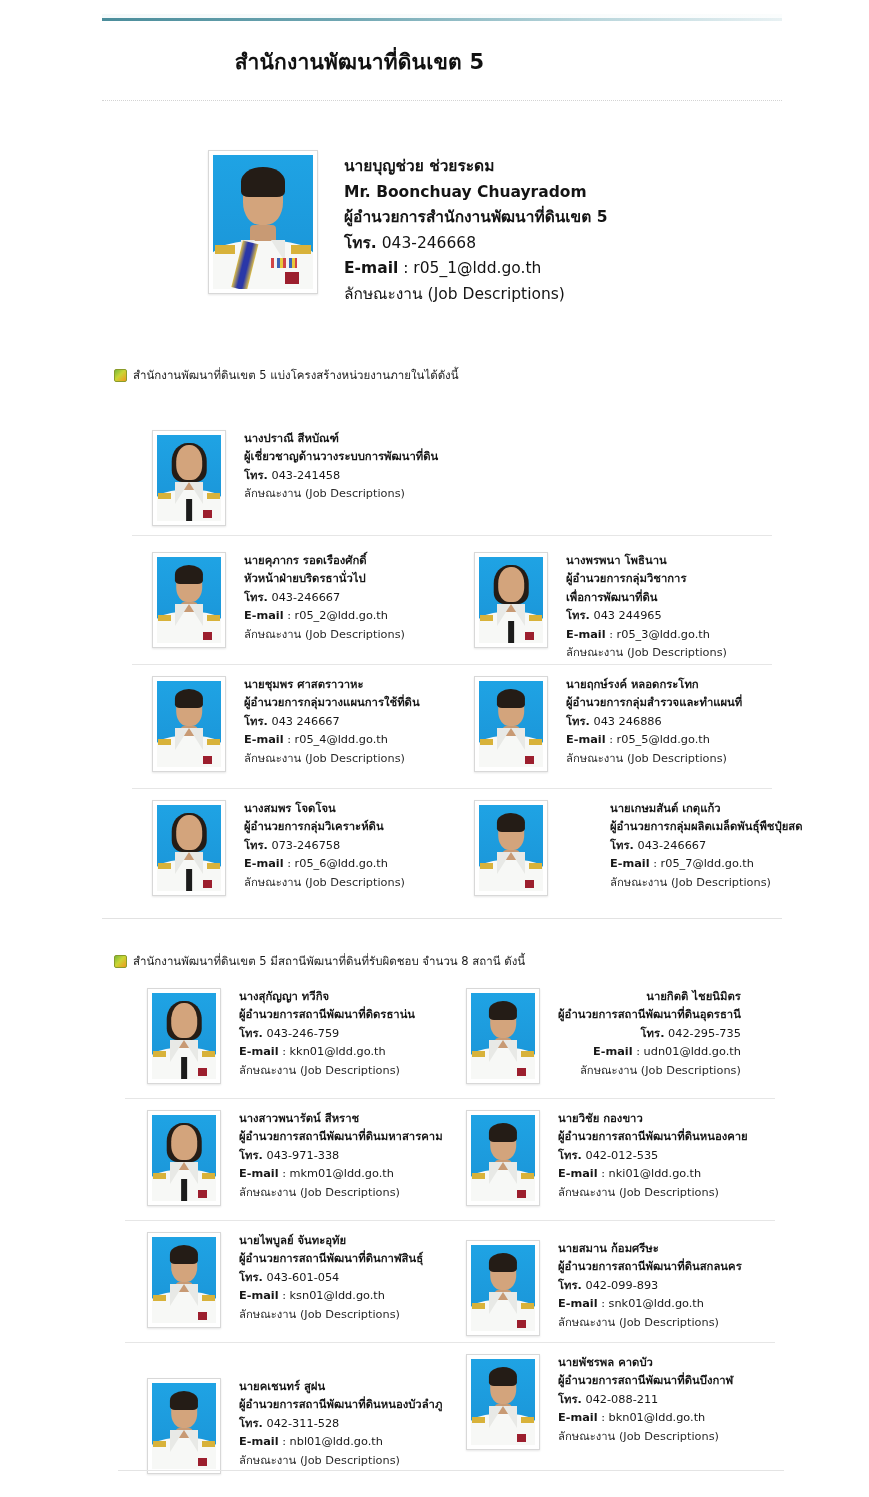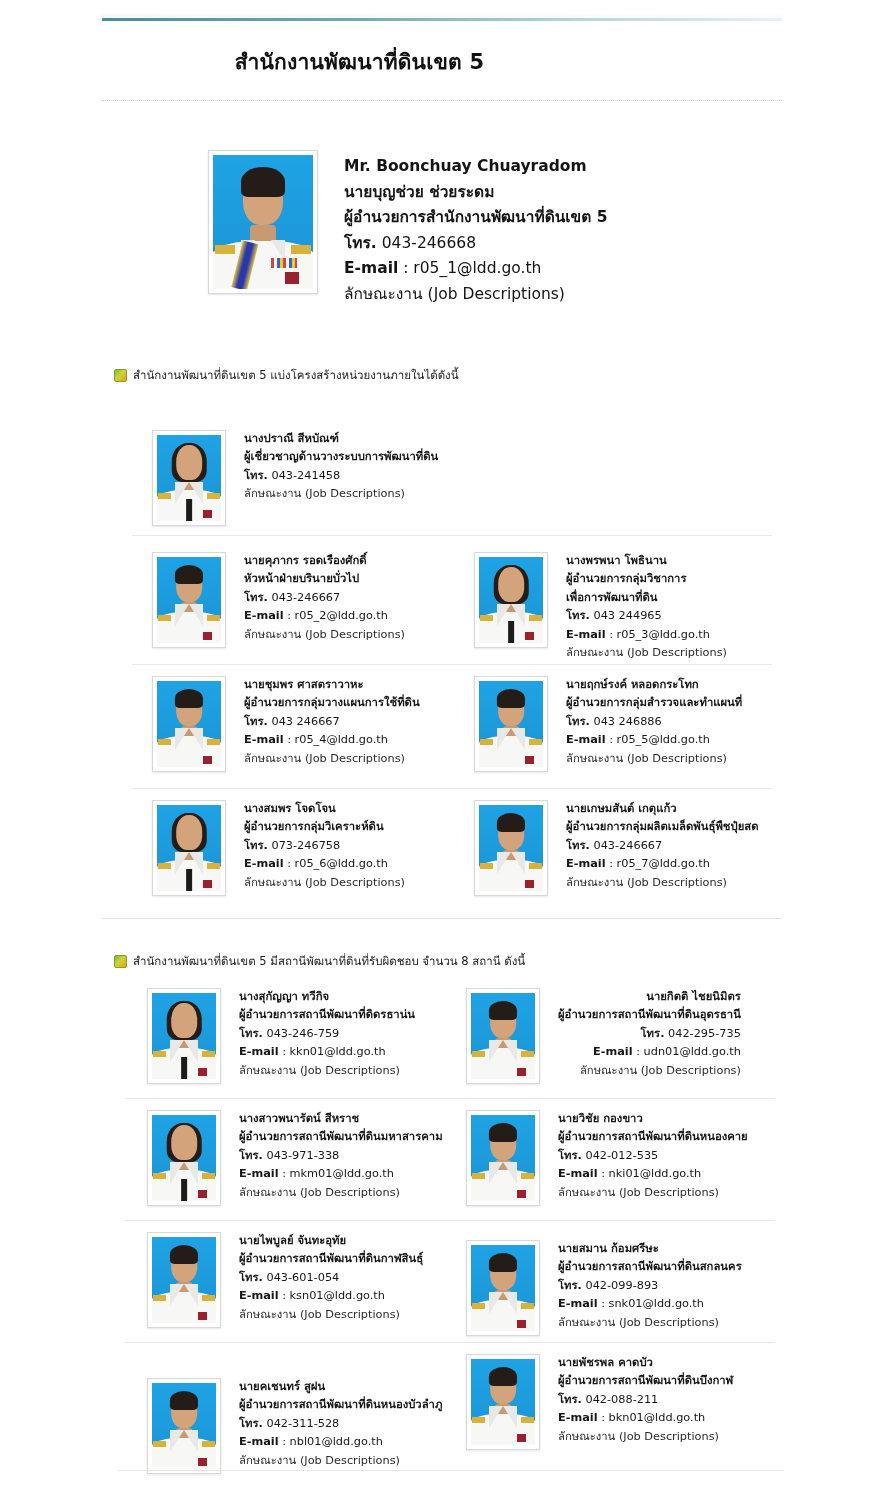--- a/index.html
+++ b/index.html
@@ -315,22 +315,22 @@
         <div class="collar-l"></div>
         <div class="collar-r"></div>
         <div class="epaulette-l"></div>
         <div class="epaulette-r"></div>
         <div class="sash"></div>
         <div class="medals"></div>
         <div class="badge"></div>
       </div>
     </div>
     <div class="director-text">
+      <div class="row bold">นายบุญช่วย ช่วยระดม</div>
       <div class="row bold">Mr. Boonchuay Chuayradom</div>
-      <div class="row bold">นายบุญช่วย ช่วยระดม</div>
       <div class="row bold">ผู้อำนวยการสำนักงานพัฒนาที่ดินเขต 5</div>
       <div class="row">
         <span class="bold">โทร.</span>
         <span>043-246668</span>
       </div>
       <div class="row">
         <span class="bold">E-mail</span><span>&nbsp;:&nbsp;</span><span>r05_1@ldd.go.th</span>
       </div>
       <div class="row">ลักษณะงาน (Job Descriptions)</div>
     </div>
@@ -379,21 +379,21 @@
         <div class="body"></div>
           <div class="collar-l"></div>
           <div class="collar-r"></div>
         <div class="epaulette-l"></div>
           <div class="epaulette-r"></div>
           <div class="badge"></div>
       </div>
     </div>
     <div class="entry-text">
       <div class="name">นายคุภากร รอดเรืองศักดิ์</div>
-      <div class="role">หัวหน้าฝ่ายบรินายบั่วไป</div>
+      <div class="role">หัวหน้าฝ่ายบริดรธานั่วไป</div>
       <div>
         <span class="lbl">โทร.</span>
         <span>043-246667</span>
       </div>
       <div>
         <span class="lbl">E-mail</span><span>&nbsp;:&nbsp;</span><span>r05_2@ldd.go.th</span>
       </div>
       <div class="jobdesc">ลักษณะงาน (Job Descriptions)</div>
     </div>
   </div>
@@ -512,21 +512,21 @@
         <span class="lbl">โทร.</span>
         <span>073-246758</span>
       </div>
       <div>
         <span class="lbl">E-mail</span><span>&nbsp;:&nbsp;</span><span>r05_6@ldd.go.th</span>
       </div>
       <div class="jobdesc">ลักษณะงาน (Job Descriptions)</div>
     </div>
   </div>
 
-  <div class="entry" style="left:474px; top:800px;">
+  <div class="entry" style="left:474px; top:800px;gap:44px;">
     <div class="photo-frame">
       <div class="photo photo-sm">
         <div class="bg"></div>
           <div class="neck"></div>
           <div class="head"></div>
           <div class="hair"></div>
         <div class="body"></div>
           <div class="collar-l"></div>
           <div class="collar-r"></div>
         <div class="epaulette-l"></div>

